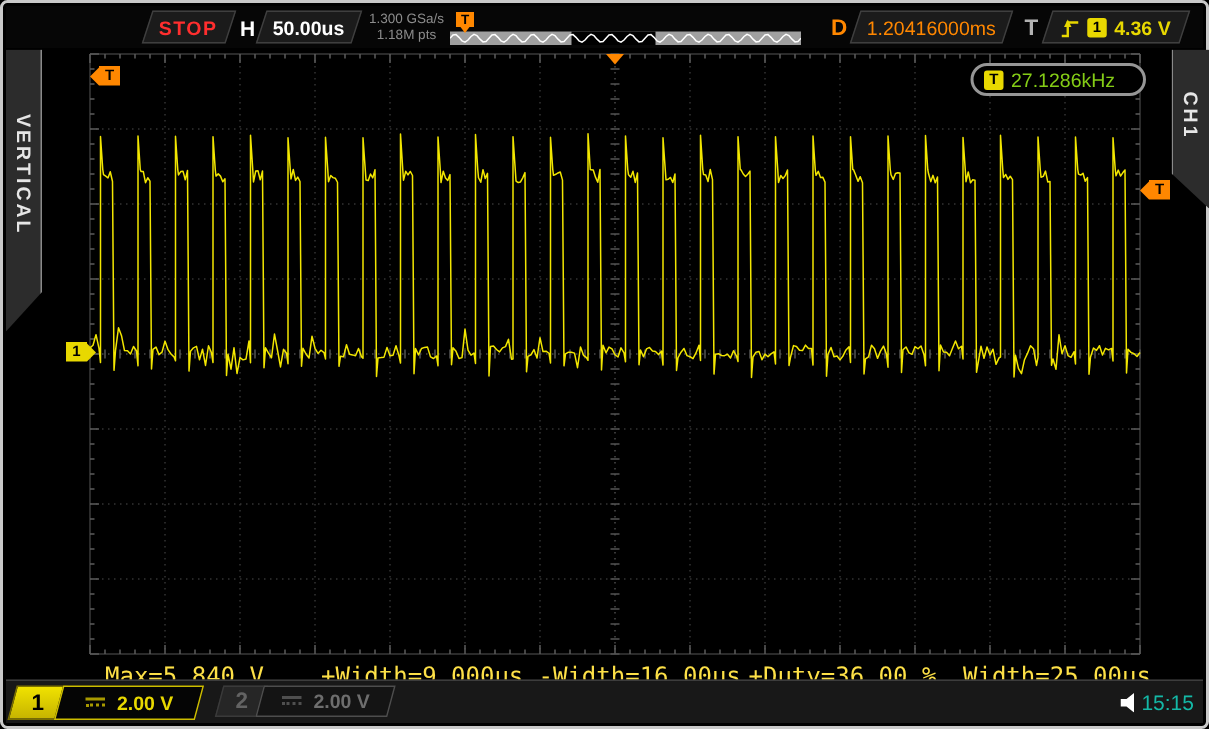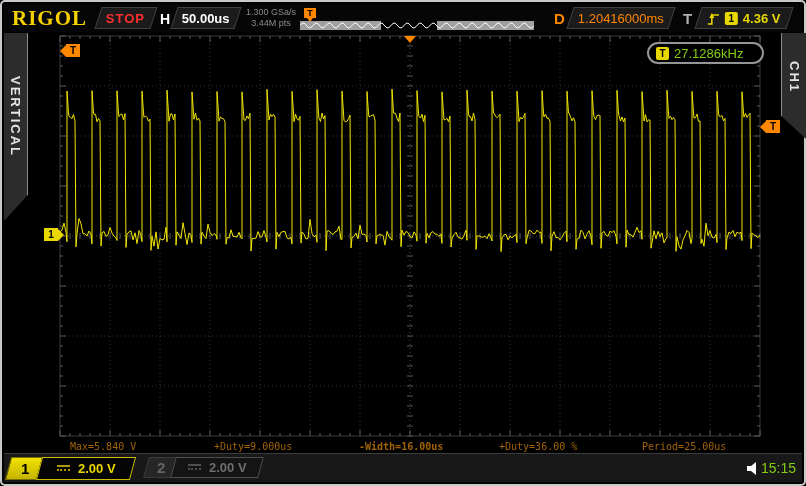--- a/index.html
+++ b/index.html
@@ -68,23 +68,23 @@
   #ch1-ground-flag .tip { width:0; height:0; border-top:6px solid transparent;
                  border-bottom:6px solid transparent; border-left:6px solid #e8d800; }
 
   #freq-counter { position:absolute; left:645px; top:40px; width:117px; height:22px;
                   border:2px solid #969696; border-radius:11px; background:#000;
                   display:flex; align-items:center; gap:5px; padding:0 7px; }
   #freq-counter .t-icon { width:13px; height:13px; background:#e8d800; border-radius:2px;
                   color:#000; font-size:10px; font-weight:bold; text-align:center; line-height:13px; }
   #freq-counter .val { color:#84cc16; font-size:13px; }
 
-  .meas { position:absolute; top:439px; color:#a16207; font-family:"DejaVu Sans Mono", monospace;
-          font-size:10px; white-space:pre; }
-  #meas-max { left:68px; } #meas-pwidth { left:212px; } #meas-nwidth { left:357px;font-weight:bold; }
+  .meas { position:absolute; top:439px; color:#fde047; font-family:"DejaVu Sans Mono", monospace;
+          font-size:16px; white-space:pre; }
+  #meas-max { left:68px; } #meas-pwidth { left:212px; } #meas-nwidth { left:357px; }
   #meas-duty { left:497px;text-align:right; } #meas-period { left:640px; }
 
   
   #bottombar { position:absolute; left:2px; right:2px; bottom:2px; height:29px;
                background:#181818; border-top:1px solid #3c3c3c; }
   .chbadge { position:absolute; top:3px; display:flex; }
   #ch1-badge { left:4px; }
   #ch2-badge { left:142px; }
   .chnum { width:34px; height:23px; transform:skewX(-15deg); display:flex; align-items:center;
            justify-content:center; font-weight:bold; font-size:15px; }
@@ -95,21 +95,21 @@
            justify-content:center; gap:8px; }
   .chval > * { transform:skewX(15deg); }
   #ch1-badge .chval { width:94px; background:#050505; border:1px solid #cdbd00; }
   #ch2-badge .chval { width:88px; height:21px; background:#141414; border:1px solid #4d4d4d; }
   .scale1 { color:#e8d800; font-weight:bold; font-size:13px; }
   .scale2 { color:#6e6e6e; font-weight:bold; font-size:13px; }
   .dc-icon { width:13px; height:7px; border-top:2px solid #a89a00; position:relative; }
   .dc-icon::after { content:""; position:absolute; left:0; right:0; top:2px; border-top:2px dotted #a89a00; }
   #ch2-badge .dc-icon, #ch2-badge .dc-icon::after { border-color:#4f4f4f; }
   #clock { position:absolute; right:6px; top:6px; display:flex; align-items:center; gap:3px; }
-  #clock .time { color:#84cc16; font-size:14px; }
+  #clock .time { color:#14b8a6; font-size:14px; }
 </style>
 </head>
 <body>
 
 <div id="frame">
 
   <svg id="scope-svg" width="806" height="486">
       <line x1="108" y1="34" x2="108" y2="434" stroke="#333" stroke-width="1" stroke-dasharray="1 3"></line>
       <line x1="158" y1="34" x2="158" y2="434" stroke="#333" stroke-width="1" stroke-dasharray="1 3"></line>
       <line x1="208" y1="34" x2="208" y2="434" stroke="#333" stroke-width="1" stroke-dasharray="1 3"></line>
@@ -467,31 +467,30 @@
       <line x1="708" y1="231" x2="708" y2="237" stroke="#555" stroke-width="1"></line>
       <line x1="718" y1="231" x2="718" y2="237" stroke="#555" stroke-width="1"></line>
       <line x1="728" y1="231" x2="728" y2="237" stroke="#555" stroke-width="1"></line>
       <line x1="738" y1="231" x2="738" y2="237" stroke="#555" stroke-width="1"></line>
       <line x1="748" y1="231" x2="748" y2="237" stroke="#555" stroke-width="1"></line>
       <line x1="758" y1="231" x2="758" y2="237" stroke="#555" stroke-width="1"></line>
       <path d="M 58 233 L 58.0 229.9 L 60.0 228.2 L 62.0 221.1 L 64.0 230.3 L 65 239.7 L 65 89.0 L 66.5 111.0 L 67.0 114.4 L 68.5 115.4 L 70.0 116.6 L 71.5 112.5 L 73.0 119.0 L 74.0 244.9 L 75.0 231.8 L 77.0 216.5 L 79.0 221.8 L 81.0 231.7 L 83.0 231.8 L 85.0 234.0 L 87.0 229.0 L 89.0 232.0 L 90 241.9 L 90 88.7 L 91.5 111.0 L 92.0 112.4 L 93.5 112.3 L 95.0 119.8 L 96.5 116.5 L 98.0 118.8 L 99.0 244.0 L 100.0 230.9 L 102.0 229.4 L 104.0 234.4 L 106.0 232.8 L 108.0 225.4 L 110.0 231.1 L 112.0 234.0 L 114.0 235.9 L 115 238.5 L 115 88.8 L 116.5 111.0 L 117.0 114.6 L 118.5 112.4 L 120.0 112.1 L 121.5 117.9 L 123.0 111.6 L 124.0 245.4 L 125.0 232.2 L 127.0 229.9 L 129.0 228.9 L 131.0 237.9 L 133.0 230.8 L 135.0 241.6 L 137.0 228.5 L 139.0 233.2 L 140 239.7 L 140 89.1 L 141.5 111.0 L 142.0 115.4 L 143.5 113.9 L 145.0 115.4 L 146.5 119.2 L 148.0 117.2 L 149.0 248.3 L 150.0 234.2 L 152.0 244.1 L 154.0 229.9 L 156.0 247.0 L 158.0 236.4 L 160.0 237.9 L 162.0 237.3 L 164.0 225.3 L 165 239.8 L 165 88.1 L 166.5 111.0 L 167.0 119.3 L 168.5 112.0 L 170.0 111.9 L 171.5 117.9 L 173.0 112.0 L 174.0 243.2 L 175.0 229.9 L 177.0 233.4 L 179.0 236.5 L 181.0 220.7 L 183.0 231.5 L 185.0 242.6 L 187.0 230.9 L 189.0 233.5 L 190 240.5 L 190 89.9 L 191.5 111.0 L 192.0 117.3 L 193.5 111.0 L 195.0 118.3 L 196.5 116.1 L 198.0 119.0 L 199.0 242.1 L 200.0 230.2 L 202.0 234.0 L 204.0 236.7 L 206.0 222.1 L 208.0 230.2 L 210.0 233.6 L 212.0 231.5 L 214.0 233.1 L 215 237.3 L 215 89.5 L 216.5 111.0 L 217.0 119.2 L 218.5 115.0 L 220.0 116.4 L 221.5 116.8 L 223.0 119.5 L 224.0 242.2 L 225.0 235.5 L 227.0 235.9 L 229.0 227.8 L 231.0 234.2 L 233.0 234.6 L 235.0 235.2 L 237.0 230.3 L 239.0 235.8 L 240 236.8 L 240 89.9 L 241.5 111.0 L 242.0 118.0 L 243.5 118.3 L 245.0 114.0 L 246.5 116.6 L 248.0 111.2 L 249.0 249.0 L 250.0 236.6 L 252.0 236.4 L 254.0 236.1 L 256.0 229.6 L 258.0 235.1 L 260.0 234.8 L 262.0 228.5 L 264.0 235.2 L 265 240.0 L 265 87.3 L 266.5 111.0 L 267.0 118.1 L 268.5 112.2 L 270.0 114.6 L 271.5 112.3 L 273.0 115.0 L 274.0 247.1 L 275.0 230.3 L 277.0 234.6 L 279.0 230.3 L 281.0 229.6 L 283.0 229.4 L 285.0 235.9 L 287.0 237.0 L 289.0 235.3 L 290 241.9 L 290 89.3 L 291.5 111.0 L 292.0 119.7 L 293.5 112.1 L 295.0 116.6 L 296.5 118.3 L 298.0 114.4 L 299.0 241.1 L 300.0 229.9 L 302.0 232.2 L 304.0 237.0 L 306.0 236.4 L 308.0 217.4 L 310.0 231.4 L 312.0 234.8 L 314.0 233.4 L 315 240.3 L 315 87.7 L 316.5 111.0 L 317.0 116.5 L 318.5 119.5 L 320.0 111.1 L 321.5 117.0 L 323.0 113.6 L 324.0 248.7 L 325.0 229.0 L 327.0 228.7 L 329.0 231.0 L 331.0 232.6 L 333.0 229.9 L 335.0 229.1 L 337.0 224.2 L 339.0 237.5 L 340 237.3 L 340 89.1 L 341.5 111.0 L 342.0 118.7 L 343.5 119.7 L 345.0 119.3 L 346.5 116.6 L 348.0 113.1 L 349.0 245.9 L 350.0 235.6 L 352.0 234.5 L 354.0 231.1 L 356.0 236.7 L 358.0 223.1 L 360.0 232.4 L 362.0 232.1 L 364.0 233.5 L 365 240.0 L 365 89.5 L 366.5 111.0 L 367.0 114.9 L 368.5 114.2 L 370.0 113.3 L 371.5 112.7 L 373.0 118.1 L 374.0 241.9 L 375.0 233.9 L 377.0 232.8 L 379.0 232.8 L 381.0 233.4 L 383.0 243.1 L 385.0 229.4 L 387.0 234.9 L 389.0 236.4 L 390 238.2 L 390 87.1 L 391.5 111.0 L 392.0 111.1 L 393.5 111.4 L 395.0 116.1 L 396.5 119.5 L 398.0 111.0 L 399.0 244.7 L 400.0 228.1 L 402.0 233.2 L 404.0 229.4 L 406.0 230.6 L 408.0 234.5 L 410.0 236.0 L 412.0 229.9 L 414.0 233.2 L 415 239.2 L 415 88.6 L 416.5 111.0 L 417.0 114.5 L 418.5 116.1 L 420.0 112.2 L 421.5 119.6 L 423.0 113.3 L 424.0 241.2 L 425.0 231.3 L 427.0 235.8 L 429.0 230.6 L 431.0 229.6 L 433.0 232.0 L 435.0 232.3 L 437.0 234.4 L 439.0 232.1 L 440 241.4 L 440 89.9 L 441.5 111.0 L 442.0 117.9 L 443.5 117.5 L 445.0 116.3 L 446.5 119.7 L 448.0 114.0 L 449.0 245.0 L 450.0 236.5 L 452.0 232.8 L 454.0 230.3 L 456.0 235.1 L 458.0 235.8 L 460.0 237.1 L 462.0 233.3 L 464.0 228.2 L 465 238.3 L 465 88.1 L 466.5 111.0 L 467.0 114.3 L 468.5 114.6 L 470.0 119.0 L 471.5 111.0 L 473.0 117.8 L 474.0 247.4 L 475.0 234.1 L 477.0 233.8 L 479.0 235.0 L 481.0 235.1 L 483.0 234.2 L 485.0 236.7 L 487.0 231.8 L 489.0 235.4 L 490 239.0 L 490 89.1 L 491.5 111.0 L 492.0 111.3 L 493.5 114.0 L 495.0 115.7 L 496.5 114.2 L 498.0 112.1 L 499.0 249.6 L 500.0 236.0 L 502.0 232.8 L 504.0 232.3 L 506.0 237.8 L 508.0 234.1 L 510.0 235.8 L 512.0 233.9 L 514.0 232.6 L 515 240.6 L 515 89.1 L 516.5 111.0 L 517.0 119.7 L 518.5 115.0 L 520.0 117.0 L 521.5 115.1 L 523.0 111.3 L 524.0 241.7 L 525.0 236.2 L 527.0 228.4 L 529.0 229.0 L 531.0 231.5 L 533.0 231.7 L 535.0 228.1 L 537.0 230.3 L 539.0 230.3 L 540 241.4 L 540 88.7 L 541.5 111.0 L 542.0 114.9 L 543.5 112.2 L 545.0 116.4 L 546.5 116.1 L 548.0 119.4 L 549.0 248.8 L 550.0 234.2 L 552.0 229.7 L 554.0 235.8 L 556.0 235.3 L 558.0 237.9 L 560.0 235.3 L 562.0 231.3 L 564.0 229.2 L 565 239.7 L 565 89.1 L 566.5 111.0 L 567.0 111.1 L 568.5 114.8 L 570.0 118.9 L 571.5 115.8 L 573.0 119.8 L 574.0 247.3 L 575.0 237.2 L 577.0 235.9 L 579.0 228.1 L 581.0 230.5 L 583.0 236.9 L 585.0 232.1 L 587.0 228.7 L 589.0 234.2 L 590 242.8 L 590 88.7 L 591.5 111.0 L 592.0 114.5 L 593.5 117.6 L 595.0 113.7 L 596.5 113.2 L 598.0 113.4 L 599.0 246.3 L 600.0 231.2 L 602.0 229.3 L 604.0 233.2 L 606.0 234.2 L 608.0 229.1 L 610.0 230.5 L 612.0 228.7 L 614.0 234.5 L 615 241.9 L 615 88.3 L 616.5 111.0 L 617.0 113.7 L 618.5 119.1 L 620.0 114.9 L 621.5 119.8 L 623.0 116.0 L 624.0 245.2 L 625.0 228.0 L 627.0 232.7 L 629.0 232.8 L 631.0 235.2 L 633.0 230.2 L 635.0 225.3 L 637.0 230.5 L 639.0 228.8 L 640 237.3 L 640 89.6 L 641.5 111.0 L 642.0 119.1 L 643.5 112.6 L 645.0 119.9 L 646.5 117.8 L 648.0 118.1 L 649.0 246.2 L 650.0 240.6 L 652.0 228.8 L 654.0 236.9 L 656.0 229.3 L 658.0 234.6 L 660.0 230.8 L 662.0 240.9 L 664.0 236.6 L 665 236.0 L 665 88.2 L 666.5 111.0 L 667.0 116.4 L 668.5 114.3 L 670.0 117.6 L 671.5 115.5 L 673.0 117.7 L 674.0 249.3 L 675.0 234.9 L 677.0 243.7 L 679.0 247.1 L 681.0 237.8 L 683.0 233.6 L 685.0 228.5 L 687.0 230.5 L 689.0 241.6 L 690 236.2 L 690 89.4 L 691.5 111.0 L 692.0 116.2 L 693.5 115.6 L 695.0 112.1 L 696.5 119.3 L 698.0 119.0 L 699.0 241.5 L 700.0 237.3 L 702.0 244.2 L 704.0 221.2 L 706.0 233.8 L 708.0 228.5 L 710.0 235.1 L 712.0 236.2 L 714.0 232.5 L 715 240.6 L 715 89.4 L 716.5 111.0 L 717.0 114.1 L 718.5 114.7 L 720.0 113.5 L 721.5 118.8 L 723.0 116.4 L 724.0 247.5 L 725.0 236.0 L 727.0 230.0 L 729.0 231.6 L 731.0 228.5 L 733.0 234.7 L 735.0 230.2 L 737.0 231.3 L 739.0 230.3 L 740 238.6 L 740 89.8 L 741.5 111.0 L 742.0 115.2 L 743.5 111.4 L 745.0 115.4 L 746.5 113.2 L 748.0 111.3 L 749.0 246.6 L 750.0 230.9 L 752.0 232.9 L 754.0 233.8 L 756.0 235.7 L 758 233" fill="none" stroke="#f2e600" stroke-width="1" stroke-linejoin="round"></path>
     </svg>
 
   <div id="header">
-    <div id="logo">RIGOL</div>
     <div class="hbox" id="run-state-box">
       <span>STOP</span>
     </div>
     <div id="h-label">H</div>
     <div class="hbox" id="timebase-box">
       <span>50.00us</span>
     </div>
     <div id="acq">
       <div>1.300 GSa/s</div>
-      <div>3.44M pts</div>
+      <div>1.18M pts</div>
     </div>
     <div id="membar">
       <div id="mem-window"></div>
       <svg id="mem-squiggle" width="234" height="9">
           <path d="M 0 4.5 L 0 4.50 L 2 2.36 L 4 2.07 L 6 3.88 L 8 6.22 L 10 7.08 L 12 5.71 L 14 3.29 L 16 1.92 L 18 2.78 L 20 5.12 L 22 6.93 L 24 6.64 L 26 4.50 L 28 2.36 L 30 2.07 L 32 3.88 L 34 6.22 L 36 7.08 L 38 5.71 L 40 3.29 L 42 1.92 L 44 2.78 L 46 5.12 L 48 6.93 L 50 6.64 L 52 4.50 L 54 2.36 L 56 2.07 L 58 3.88 L 60 6.22 L 62 7.08 L 64 5.71 L 66 3.29 L 68 1.92 L 70 2.78 L 72 5.12 L 74 6.93 L 76 6.64 L 78 4.50 L 80 2.36 L 82 2.07 L 84 3.88 L 86 6.22 L 88 7.08 L 90 5.71 L 92 3.29 L 94 1.92 L 96 2.78 L 98 5.12 L 100 6.93 L 102 6.64 L 104 4.50 L 106 2.36 L 108 2.07 L 110 3.88 L 112 6.22 L 114 7.08 L 116 5.71 L 118 3.29 L 120 1.92 L 122 2.78 L 124 5.12 L 126 6.93 L 128 6.64 L 130 4.50 L 132 2.36 L 134 2.07 L 136 3.88 L 138 6.22 L 140 7.08 L 142 5.71 L 144 3.29 L 146 1.92 L 148 2.78 L 150 5.12 L 152 6.93 L 154 6.64 L 156 4.50 L 158 2.36 L 160 2.07 L 162 3.88 L 164 6.22 L 166 7.08 L 168 5.71 L 170 3.29 L 172 1.92 L 174 2.78 L 176 5.12 L 178 6.93 L 180 6.64 L 182 4.50 L 184 2.36 L 186 2.07 L 188 3.88 L 190 6.22 L 192 7.08 L 194 5.71 L 196 3.29 L 198 1.92 L 200 2.78 L 202 5.12 L 204 6.93 L 206 6.64 L 208 4.50 L 210 2.36 L 212 2.07 L 214 3.88 L 216 6.22 L 218 7.08 L 220 5.71 L 222 3.29 L 224 1.92 L 226 2.78 L 228 5.12 L 230 6.93 L 232 6.64 L 234 4.50" fill="none" stroke="#fff" stroke-width="1"></path>
         </svg>
     </div>
     <div id="mem-trig-flag">T</div>
     <div id="delay-label">D</div>
     <div class="hbox" id="delay-box">
@@ -529,24 +528,24 @@
   <div id="trig-level-flag" class="oflag">
     <div class="tip"></div>
     <div class="body">T</div>
   </div>
   <div id="ch1-ground-flag">
     <div class="body">1</div>
     <div class="tip"></div>
   </div>
 
   <div class="meas" id="meas-max">Max=5.840 V</div>
-  <div class="meas" id="meas-pwidth">+Duty=9.000us</div>
+  <div class="meas" id="meas-pwidth">+Width=9.000us</div>
   <div class="meas" id="meas-nwidth">-Width=16.00us</div>
   <div class="meas" id="meas-duty">+Duty=36.00 %</div>
-  <div class="meas" id="meas-period">Period=25.00us</div>
+  <div class="meas" id="meas-period">Width=25.00us</div>
 
   <div id="bottombar">
     <div class="chbadge" id="ch1-badge">
       <div class="chnum">
         <span>1</span>
       </div>
       <div class="chval">
         <span class="dc-icon"></span>
         <span class="scale1">2.00 V</span>
       </div>

